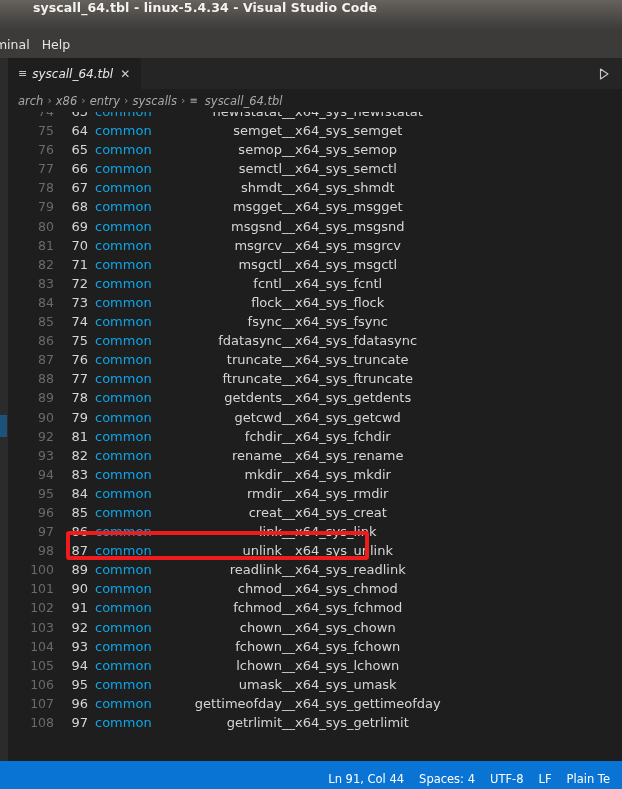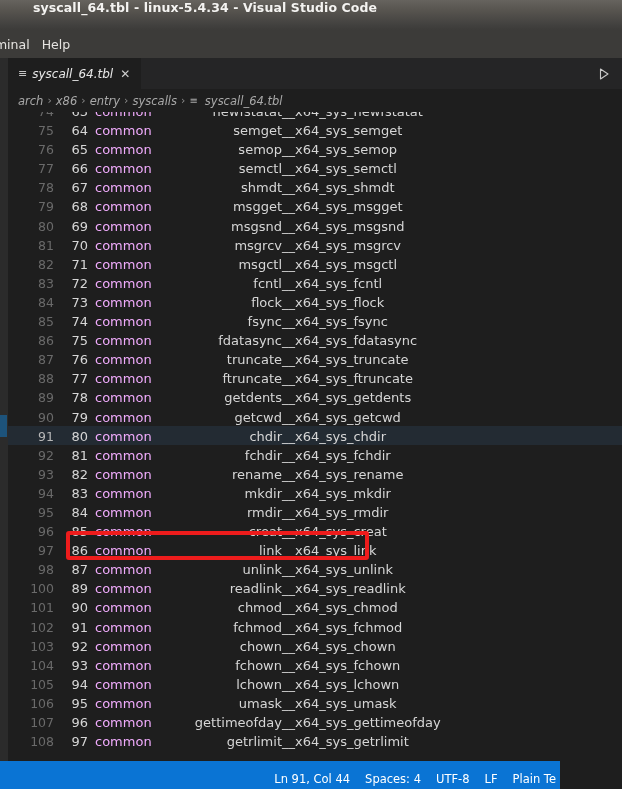--- a/index.html
+++ b/index.html
@@ -102,44 +102,44 @@
     color:#6a6a6a;font-size:12.5px;
     font-family:"DejaVu Sans","Liberation Sans",sans-serif;
   }
   .line.current .ln{color:#b8b8b8;}
   .col-num{
     display:inline-block;width:34px;text-align:right;
     color:#d6d6d6;font-size:13px;
   }
   .col-abi{
     display:inline-block;width:66px;text-align:left;padding-left:7px;
-    color:#f0abfc;font-size:13px;
+    color:#0ea5e9;font-size:13px;
   }
   .col-name{
     display:inline-block;width:121px;text-align:right;
     color:#d6d6d6;font-size:13px;
   }
   .col-entry{
     display:inline-block;text-align:left;
     color:#d6d6d6;font-size:13px;
   }
 
   
   .annot-box{
     position:absolute;left:58px;top:419px;width:303px;height:29px;
     border:4px solid #ee1c1c;border-radius:3px;
     box-sizing:border-box;pointer-events:none;
   }
 
   
   .statusbar{
-    position:absolute;left:0;top:761px;width:560px;height:28px;
+    position:absolute;left:0;top:761px;width:622px;height:28px;
     background:#0a74d4;
     display:flex;align-items:flex-start;justify-content:flex-end;
-    padding-right:2px;box-sizing:border-box;
+    padding-right:10px;box-sizing:border-box;
   }
   .status-right{
     display:flex;align-items:center;gap:15px;
     padding-top:11px;padding-right:2px;
     font-size:11.5px;color:#ffffff;white-space:nowrap;
   }
   .status-item{white-space:nowrap;}
 </style>
 </head>
 <body>
@@ -199,21 +199,20 @@
           <div class="line"><span class="ln">81</span><span class="col-num">70</span><span class="col-abi">common</span><span class="col-name">msgrcv</span><span class="col-entry">__x64_sys_msgrcv</span></div>
           <div class="line"><span class="ln">82</span><span class="col-num">71</span><span class="col-abi">common</span><span class="col-name">msgctl</span><span class="col-entry">__x64_sys_msgctl</span></div>
           <div class="line"><span class="ln">83</span><span class="col-num">72</span><span class="col-abi">common</span><span class="col-name">fcntl</span><span class="col-entry">__x64_sys_fcntl</span></div>
           <div class="line"><span class="ln">84</span><span class="col-num">73</span><span class="col-abi">common</span><span class="col-name">flock</span><span class="col-entry">__x64_sys_flock</span></div>
           <div class="line"><span class="ln">85</span><span class="col-num">74</span><span class="col-abi">common</span><span class="col-name">fsync</span><span class="col-entry">__x64_sys_fsync</span></div>
           <div class="line"><span class="ln">86</span><span class="col-num">75</span><span class="col-abi">common</span><span class="col-name">fdatasync</span><span class="col-entry">__x64_sys_fdatasync</span></div>
           <div class="line"><span class="ln">87</span><span class="col-num">76</span><span class="col-abi">common</span><span class="col-name">truncate</span><span class="col-entry">__x64_sys_truncate</span></div>
           <div class="line"><span class="ln">88</span><span class="col-num">77</span><span class="col-abi">common</span><span class="col-name">ftruncate</span><span class="col-entry">__x64_sys_ftruncate</span></div>
           <div class="line"><span class="ln">89</span><span class="col-num">78</span><span class="col-abi">common</span><span class="col-name">getdents</span><span class="col-entry">__x64_sys_getdents</span></div>
           <div class="line"><span class="ln">90</span><span class="col-num">79</span><span class="col-abi">common</span><span class="col-name">getcwd</span><span class="col-entry">__x64_sys_getcwd</span></div>
-          <div class="line current"><span class="ln">91</span><span class="col-num">80</span><span class="col-abi">common</span><span class="col-name">chdir</span><span class="col-entry">__x64_sys_chdir</span></div>
           <div class="line"><span class="ln">92</span><span class="col-num">81</span><span class="col-abi">common</span><span class="col-name">fchdir</span><span class="col-entry">__x64_sys_fchdir</span></div>
           <div class="line"><span class="ln">93</span><span class="col-num">82</span><span class="col-abi">common</span><span class="col-name">rename</span><span class="col-entry">__x64_sys_rename</span></div>
           <div class="line"><span class="ln">94</span><span class="col-num">83</span><span class="col-abi">common</span><span class="col-name">mkdir</span><span class="col-entry">__x64_sys_mkdir</span></div>
           <div class="line"><span class="ln">95</span><span class="col-num">84</span><span class="col-abi">common</span><span class="col-name">rmdir</span><span class="col-entry">__x64_sys_rmdir</span></div>
           <div class="line"><span class="ln">96</span><span class="col-num">85</span><span class="col-abi">common</span><span class="col-name">creat</span><span class="col-entry">__x64_sys_creat</span></div>
           <div class="line"><span class="ln">97</span><span class="col-num">86</span><span class="col-abi">common</span><span class="col-name">link</span><span class="col-entry">__x64_sys_link</span></div>
           <div class="line"><span class="ln">98</span><span class="col-num">87</span><span class="col-abi">common</span><span class="col-name">unlink</span><span class="col-entry">__x64_sys_unlink</span></div>
           <div class="line"><span class="ln">100</span><span class="col-num">89</span><span class="col-abi">common</span><span class="col-name">readlink</span><span class="col-entry">__x64_sys_readlink</span></div>
           <div class="line"><span class="ln">101</span><span class="col-num">90</span><span class="col-abi">common</span><span class="col-name">chmod</span><span class="col-entry">__x64_sys_chmod</span></div>
           <div class="line"><span class="ln">102</span><span class="col-num">91</span><span class="col-abi">common</span><span class="col-name">fchmod</span><span class="col-entry">__x64_sys_fchmod</span></div>

